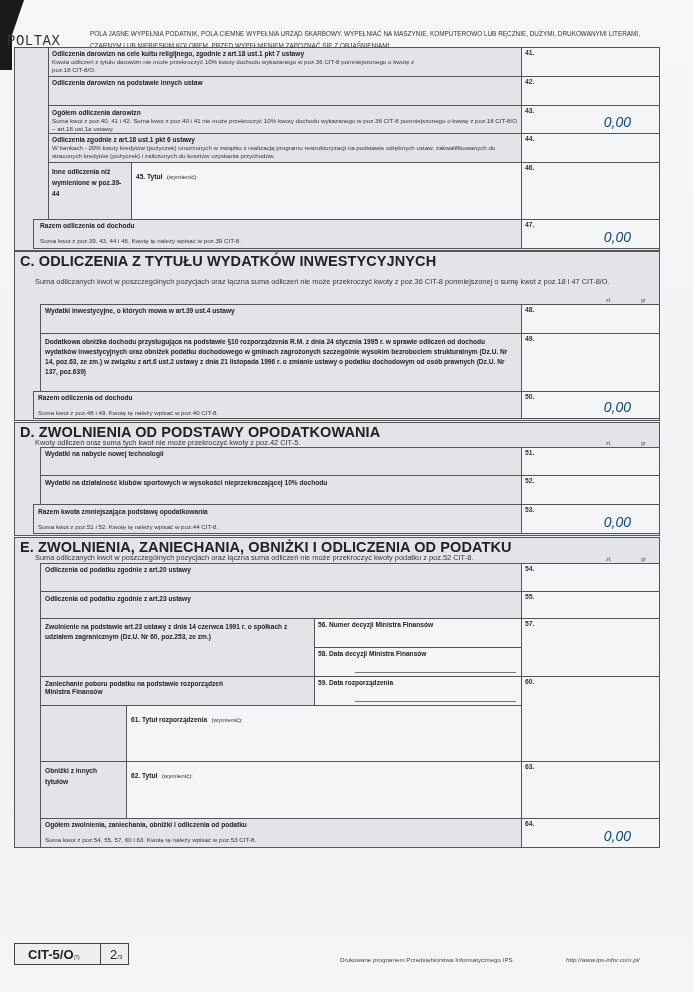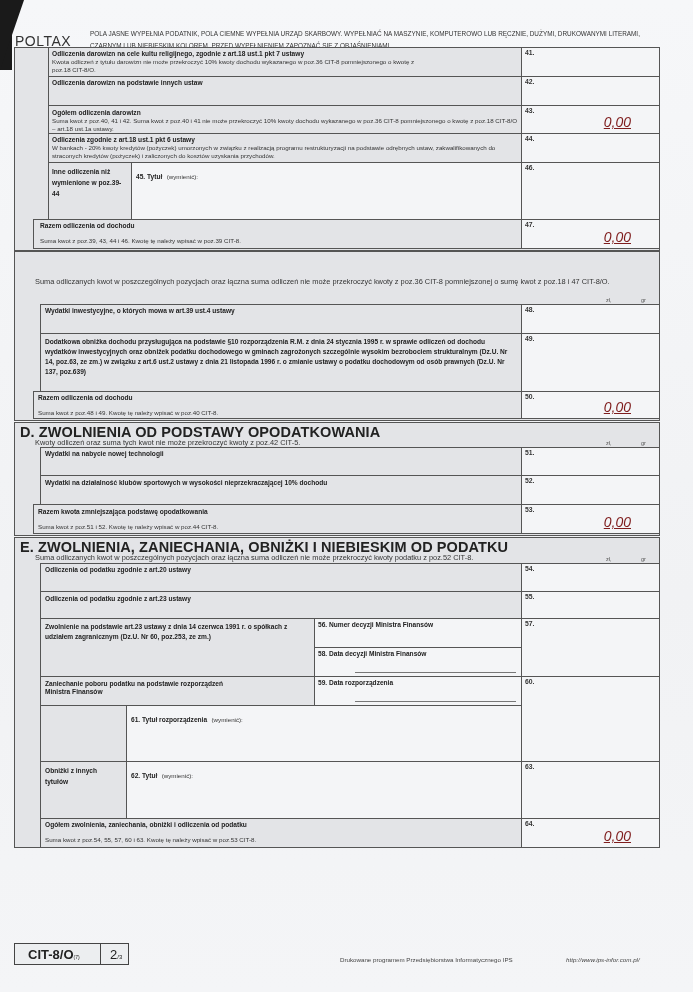--- a/index.html
+++ b/index.html
@@ -7,29 +7,29 @@
   body {
     background: #f3f4f6;
     font-family: "Liberation Sans", sans-serif;
     color: #1d1d1f;
     position: relative;
   }
   .page { position: absolute; left: 0; top: 0; width: 693px; height: 992px; background: linear-gradient(180deg,#f6f7f9 0%,#f1f2f4 60%,#f4f5f7 100%); }
   .corner { position: absolute; left: 0; top: 0; width: 0; height: 0; border-top: 70px solid #1a1a1a; border-right: 24px solid transparent; }
   .corner2 { position: absolute; left: 0; top: 0; width: 12px; height: 70px; background: #1a1a1a; }
   .abs { position: absolute; }
-  .logo { left: 15px; top: 33px; font-size: 14px; letter-spacing: 0.5px; color: #333; }
+  .logo { left: 7px; top: 33px; font-size: 14px; letter-spacing: 0.5px; color: #333; font-family: Liberation Mono, monospace; }
   .instr { left: 90px; top: 28px; font-size: 6.4px; line-height: 12px; color: #333; width: 560px; }
   .gray { background: #e3e4e7; }
   .white { background: #f4f5f7; }
   .bx { position: absolute; border: 1px solid #555; }
   .lbl { font-size: 6.6px; font-weight: bold; color: #222; line-height: 8px; }
   .sub { font-size: 6.2px; color: #333; line-height: 8.2px; font-weight: normal; }
   .num { position: absolute; font-size: 6.8px; font-weight: bold; color: #333; left: 3px; top: 1px; }
-  .val { position: absolute; right: 28px; bottom: 3px; font-size: 14px; font-style: italic; color: #7f1d1d; font-family: "Liberation Sans", sans-serif; text-decoration: underline; }
+  .val { position: absolute; right: 28px; bottom: 3px; font-size: 14px; font-style: italic; color: #0c4a6e; font-family: "Liberation Sans", sans-serif; }
   .sechead { font-size: 14.5px; font-weight: bold; color: #222; letter-spacing: 0.1px; }
   .secnote { font-size: 7.4px; color: #333; line-height: 11px; }
   .zlgr { font-size: 5.5px; color: #555; }
   .foot-box { left: 14px; top: 943px; width: 115px; height: 22px; border: 1px solid #444; background: #eceef0; }
   .foot-code { position: absolute; left: 0; top: 0; width: 86px; height: 20px; border-right: 1px solid #444; font-size: 13px; font-weight: bold; padding: 3px 0 0 13px; color: #222; }
   .foot-code small { font-size: 5px; font-weight: normal; }
   .foot-page { position: absolute; left: 86px; top: 0; width: 28px; height: 20px; font-size: 13px; padding: 3px 0 0 9px; color: #222; }
   .foot-page small { font-size: 6px; }
   .uline { position: absolute; border-bottom: 1px solid #777; height: 1px; }
 </style>
@@ -94,20 +94,21 @@
   <div class="bx gray" style="left:33px;top:219px;width:489px;height:30px;padding:2px 6px;">
     <div class="lbl">Razem odliczenia od dochodu</div>
     <div class="sub" style="margin-top:7px">Suma kwot z poz.39, 43, 44 i 46. Kwotę tę należy wpisać w poz.39 CIT-8.</div>
   </div>
   <div class="bx white" style="left:521px;top:219px;width:139px;height:30px;">
       <span class="num">47.</span>
       <span class="val">0,00</span>
     </div>
 
   <div class="bx gray" style="left:14px;top:251px;width:646px;height:170px;"></div>
+  <div class="abs sechead" style="left:20px;top:253px;">C. ODLICZENIA Z TYTUŁU WYDATKÓW INWESTYCYJNYCH</div>
   <div class="abs secnote" style="left:35px;top:276px;width:590px;">Suma odliczanych kwot w poszczególnych pozycjach oraz łączna suma odliczeń nie może przekroczyć kwoty z poz.36 CIT-8 pomniejszonej o sumę kwot z poz.18 i 47 CIT-8/O.</div>
   <div class="abs zlgr" style="left:606px;top:297px;">zł,</div>
   <div class="abs zlgr" style="left:641px;top:297px;">gr</div>
 
   <div class="bx gray" style="left:40px;top:304px;width:482px;height:30px;padding:2px 4px;">
     <div class="lbl">Wydatki inwestycyjne, o których mowa w art.39 ust.4 ustawy</div>
   </div>
   <div class="bx white" style="left:521px;top:304px;width:139px;height:30px;">
       <span class="num">48.</span>
       <span class="val"></span>
@@ -155,21 +156,21 @@
   <div class="bx gray" style="left:33px;top:504px;width:489px;height:30px;padding:3px 4px;">
     <div class="lbl">Razem kwota zmniejszająca podstawę opodatkowania</div>
     <div class="sub" style="margin-top:7px">Suma kwot z poz.51 i 52. Kwotę tę należy wpisać w poz.44 CIT-8.</div>
   </div>
   <div class="bx white" style="left:521px;top:504px;width:139px;height:30px;">
       <span class="num">53.</span>
       <span class="val">0,00</span>
     </div>
 
   <div class="bx gray" style="left:14px;top:537px;width:646px;height:311px;"></div>
-  <div class="abs sechead" style="left:20px;top:539px;">E. ZWOLNIENIA, ZANIECHANIA, OBNIŻKI I NIEBIESKIM OD PODATKU</div>
+  <div class="abs sechead" style="left:20px;top:539px;">E. ZWOLNIENIA, ZANIECHANIA, OBNIŻKI I ODLICZENIA OD PODATKU</div>
   <div class="abs secnote" style="left:35px;top:553px;line-height:9px;">Suma odliczanych kwot w poszczególnych pozycjach oraz łączna suma odliczeń nie może przekroczyć kwoty podatku z poz.52 CIT-8.</div>
   <div class="abs zlgr" style="left:606px;top:556px;">zł,</div>
   <div class="abs zlgr" style="left:641px;top:556px;">gr</div>
 
   <div class="bx gray" style="left:40px;top:563px;width:482px;height:29px;padding:2px 4px;">
     <div class="lbl">Odliczenia od podatku zgodnie z art.20 ustawy</div>
   </div>
   <div class="bx white" style="left:521px;top:563px;width:139px;height:29px;">
       <span class="num">54.</span>
       <span class="val"></span>
@@ -228,18 +229,18 @@
   <div class="bx gray" style="left:40px;top:818px;width:482px;height:30px;padding:2px 4px;">
     <div class="lbl">Ogółem zwolnienia, zaniechania, obniżki i odliczenia od podatku</div>
     <div class="sub" style="margin-top:7px">Suma kwot z poz.54, 55, 57, 60 i 63. Kwotę tę należy wpisać w poz.53 CIT-8.</div>
   </div>
   <div class="bx white" style="left:521px;top:818px;width:139px;height:30px;">
       <span class="num">64.</span>
       <span class="val">0,00</span>
     </div>
 
   <div class="abs foot-box">
-    <div class="foot-code"><span>CIT-8/O</span><small>(7)</small></div>
+    <div class="foot-code"><span>CIT-5/O</span><small>(7)</small></div>
     <div class="foot-page"><span>2</span><small>/3</small></div>
   </div>
   <div class="abs" style="left:340px;top:956px;font-size:6.2px;color:#444;">Drukowane programem Przedsiębiorstwa Informatycznego IPS</div>
   <div class="abs" style="left:566px;top:956px;font-size:6.2px;font-style:italic;color:#444;">http://www.ips-infor.com.pl/</div>
 </div>
 
 </body></html>

